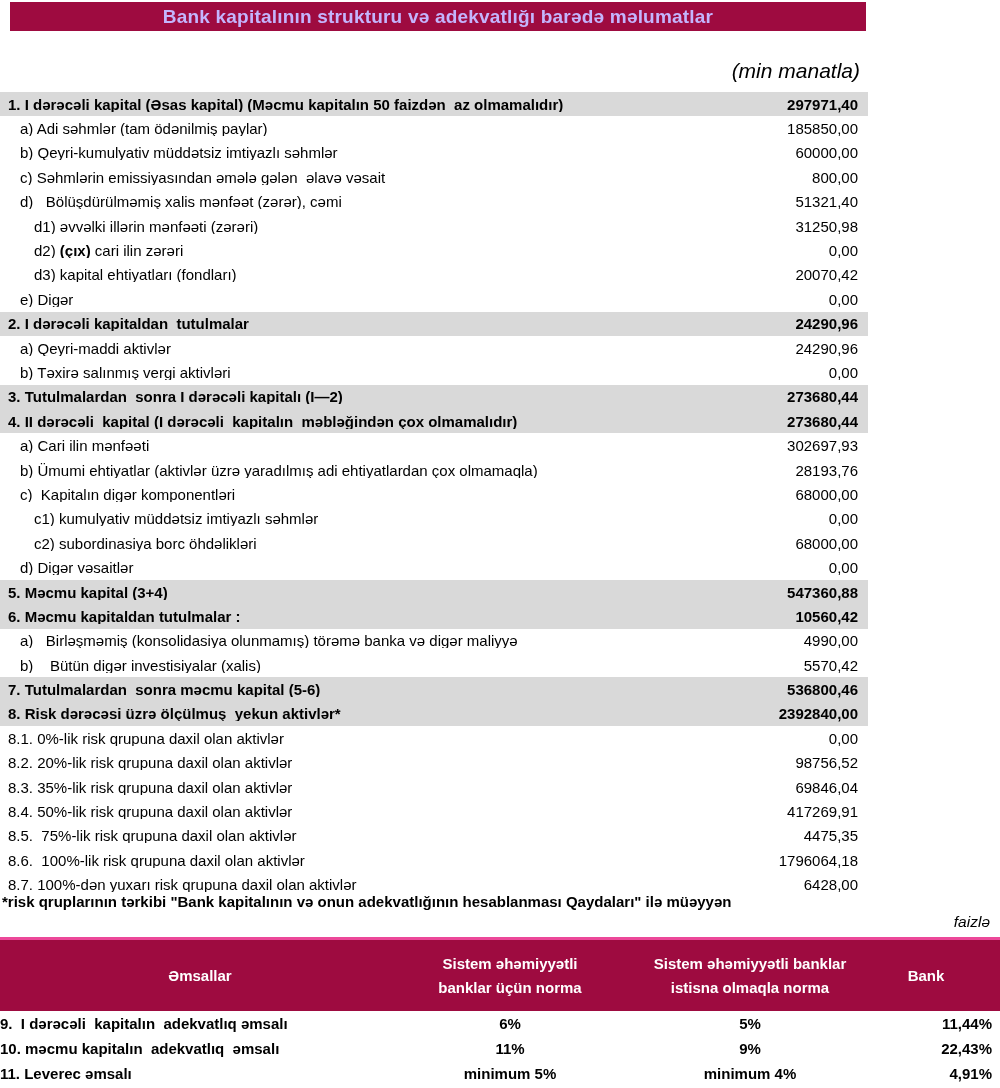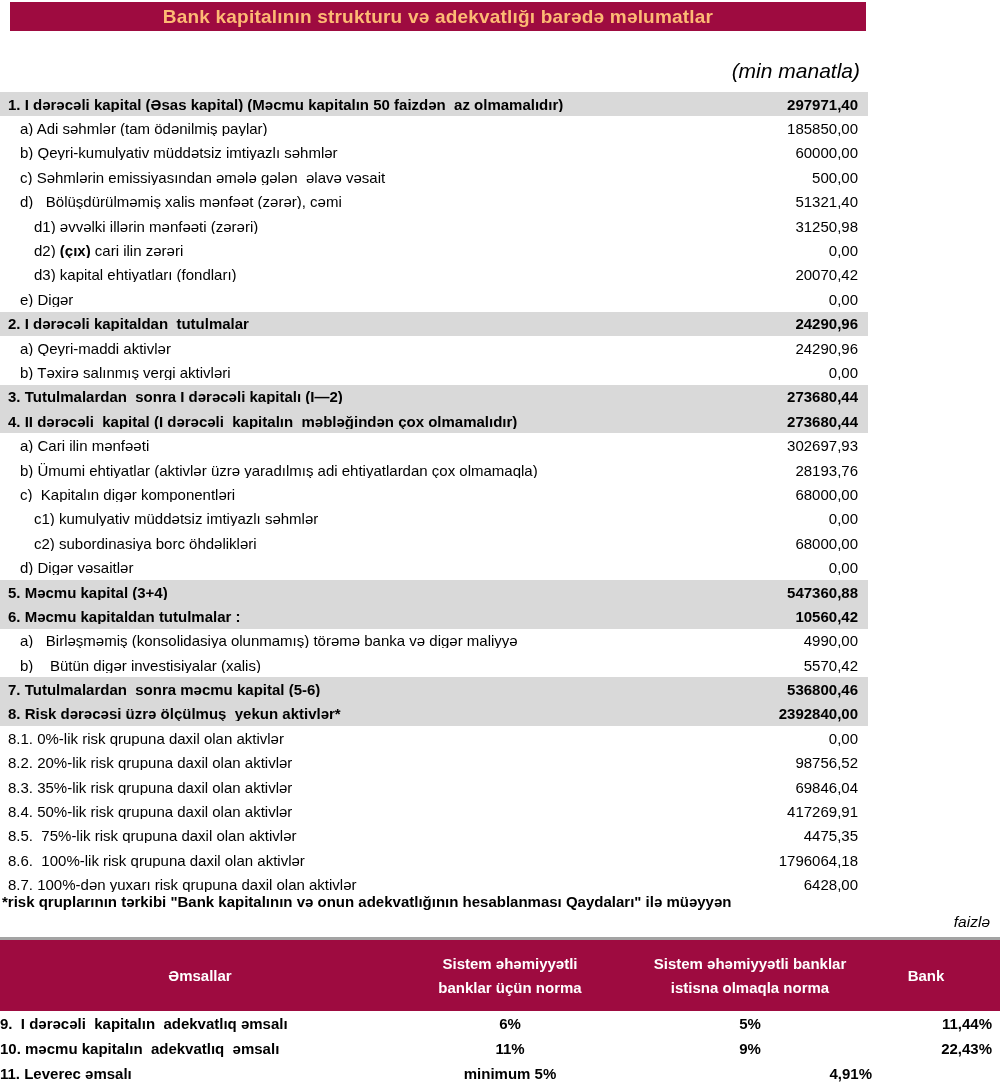--- a/index.html
+++ b/index.html
@@ -10,21 +10,21 @@
     font-family: "Liberation Sans", sans-serif;
     overflow: hidden;
   }
   .page { width: 1000px; height: 1088px; position: relative; }
 
   
   .title-band {
     position: absolute; left: 10px; top: 2px;
     width: 856px; height: 29px;
     display: flex; align-items: center; justify-content: center;
-    color: #fdba74; font-weight: bold; font-size: 19px;
+    color: #c4b5fd; font-weight: bold; font-size: 19px;
     letter-spacing: 0.2px;
   }
 
   
   .unit-note {
     position: absolute; top: 59px; left: 0; width: 868px;
     text-align: right; padding-right: 8px; box-sizing: border-box;
     font-style: italic; font-size: 21px; font-weight: 500;
   }
 
@@ -51,21 +51,21 @@
     text-align: right; padding-right: 10px; box-sizing: border-box;
     font-style: italic; font-size: 15.5px;
   }
 
   
   .ratios { position: absolute; top: 937px; left: 0; width: 1000px; }
   .ratios-header {
     display: grid;
     grid-template-columns: 400px 220px 260px 120px;
     min-height: 74px;
-    border-top: 3px solid #a3a3a3;
+    border-top: 3px solid #ec4899;
     color: #ffffff; font-weight: bold; font-size: 15px;
     align-items: center;
     box-sizing: border-box;
   }
   .hcell { display: flex; justify-content: center; }
   .hcell .hinner { text-align: center; line-height: 24px; }
   .hcell.c2 .hinner { max-width: 165px; }
   .hcell.c3 .hinner { max-width: 195px; }
   .hcell.c4 { padding-right: 28px; }
   .rrow {
@@ -97,21 +97,21 @@
       <div class="crow">
         <div class="clabel ind1">a) Adi səhmlər (tam ödənilmiş paylar)</div>
         <div class="cvalue">185850,00</div>
       </div>
       <div class="crow">
         <div class="clabel ind1">b) Qeyri-kumulyativ müddətsiz imtiyazlı səhmlər</div>
         <div class="cvalue">60000,00</div>
       </div>
       <div class="crow">
         <div class="clabel ind1">c) Səhmlərin emissiyasından əmələ gələn  əlavə vəsait</div>
-        <div class="cvalue">500,00</div>
+        <div class="cvalue">800,00</div>
       </div>
       <div class="crow">
         <div class="clabel ind1">d)   Bölüşdürülməmiş xalis mənfəət (zərər), cəmi</div>
         <div class="cvalue">51321,40</div>
       </div>
       <div class="crow">
         <div class="clabel ind2">d1) əvvəlki illərin mənfəəti (zərəri)</div>
         <div class="cvalue">31250,98</div>
       </div>
       <div class="crow">
@@ -252,18 +252,19 @@
         </div>
         <div class="rrow">
           <div class="rlabel">10. məcmu kapitalın  adekvatlıq  əmsalı</div>
           <div class="rnorm">11%</div>
           <div class="rnorm">9%</div>
           <div class="rfact">22,43%</div>
         </div>
         <div class="rrow">
           <div class="rlabel">11. Leverec əmsalı</div>
           <div class="rnorm">minimum 5%</div>
+          <div class="rnorm">minimum 4%</div>
           <div class="rfact">4,91%</div>
         </div>
       </div>
   </div>
 
 </div>
 
 </body></html>

